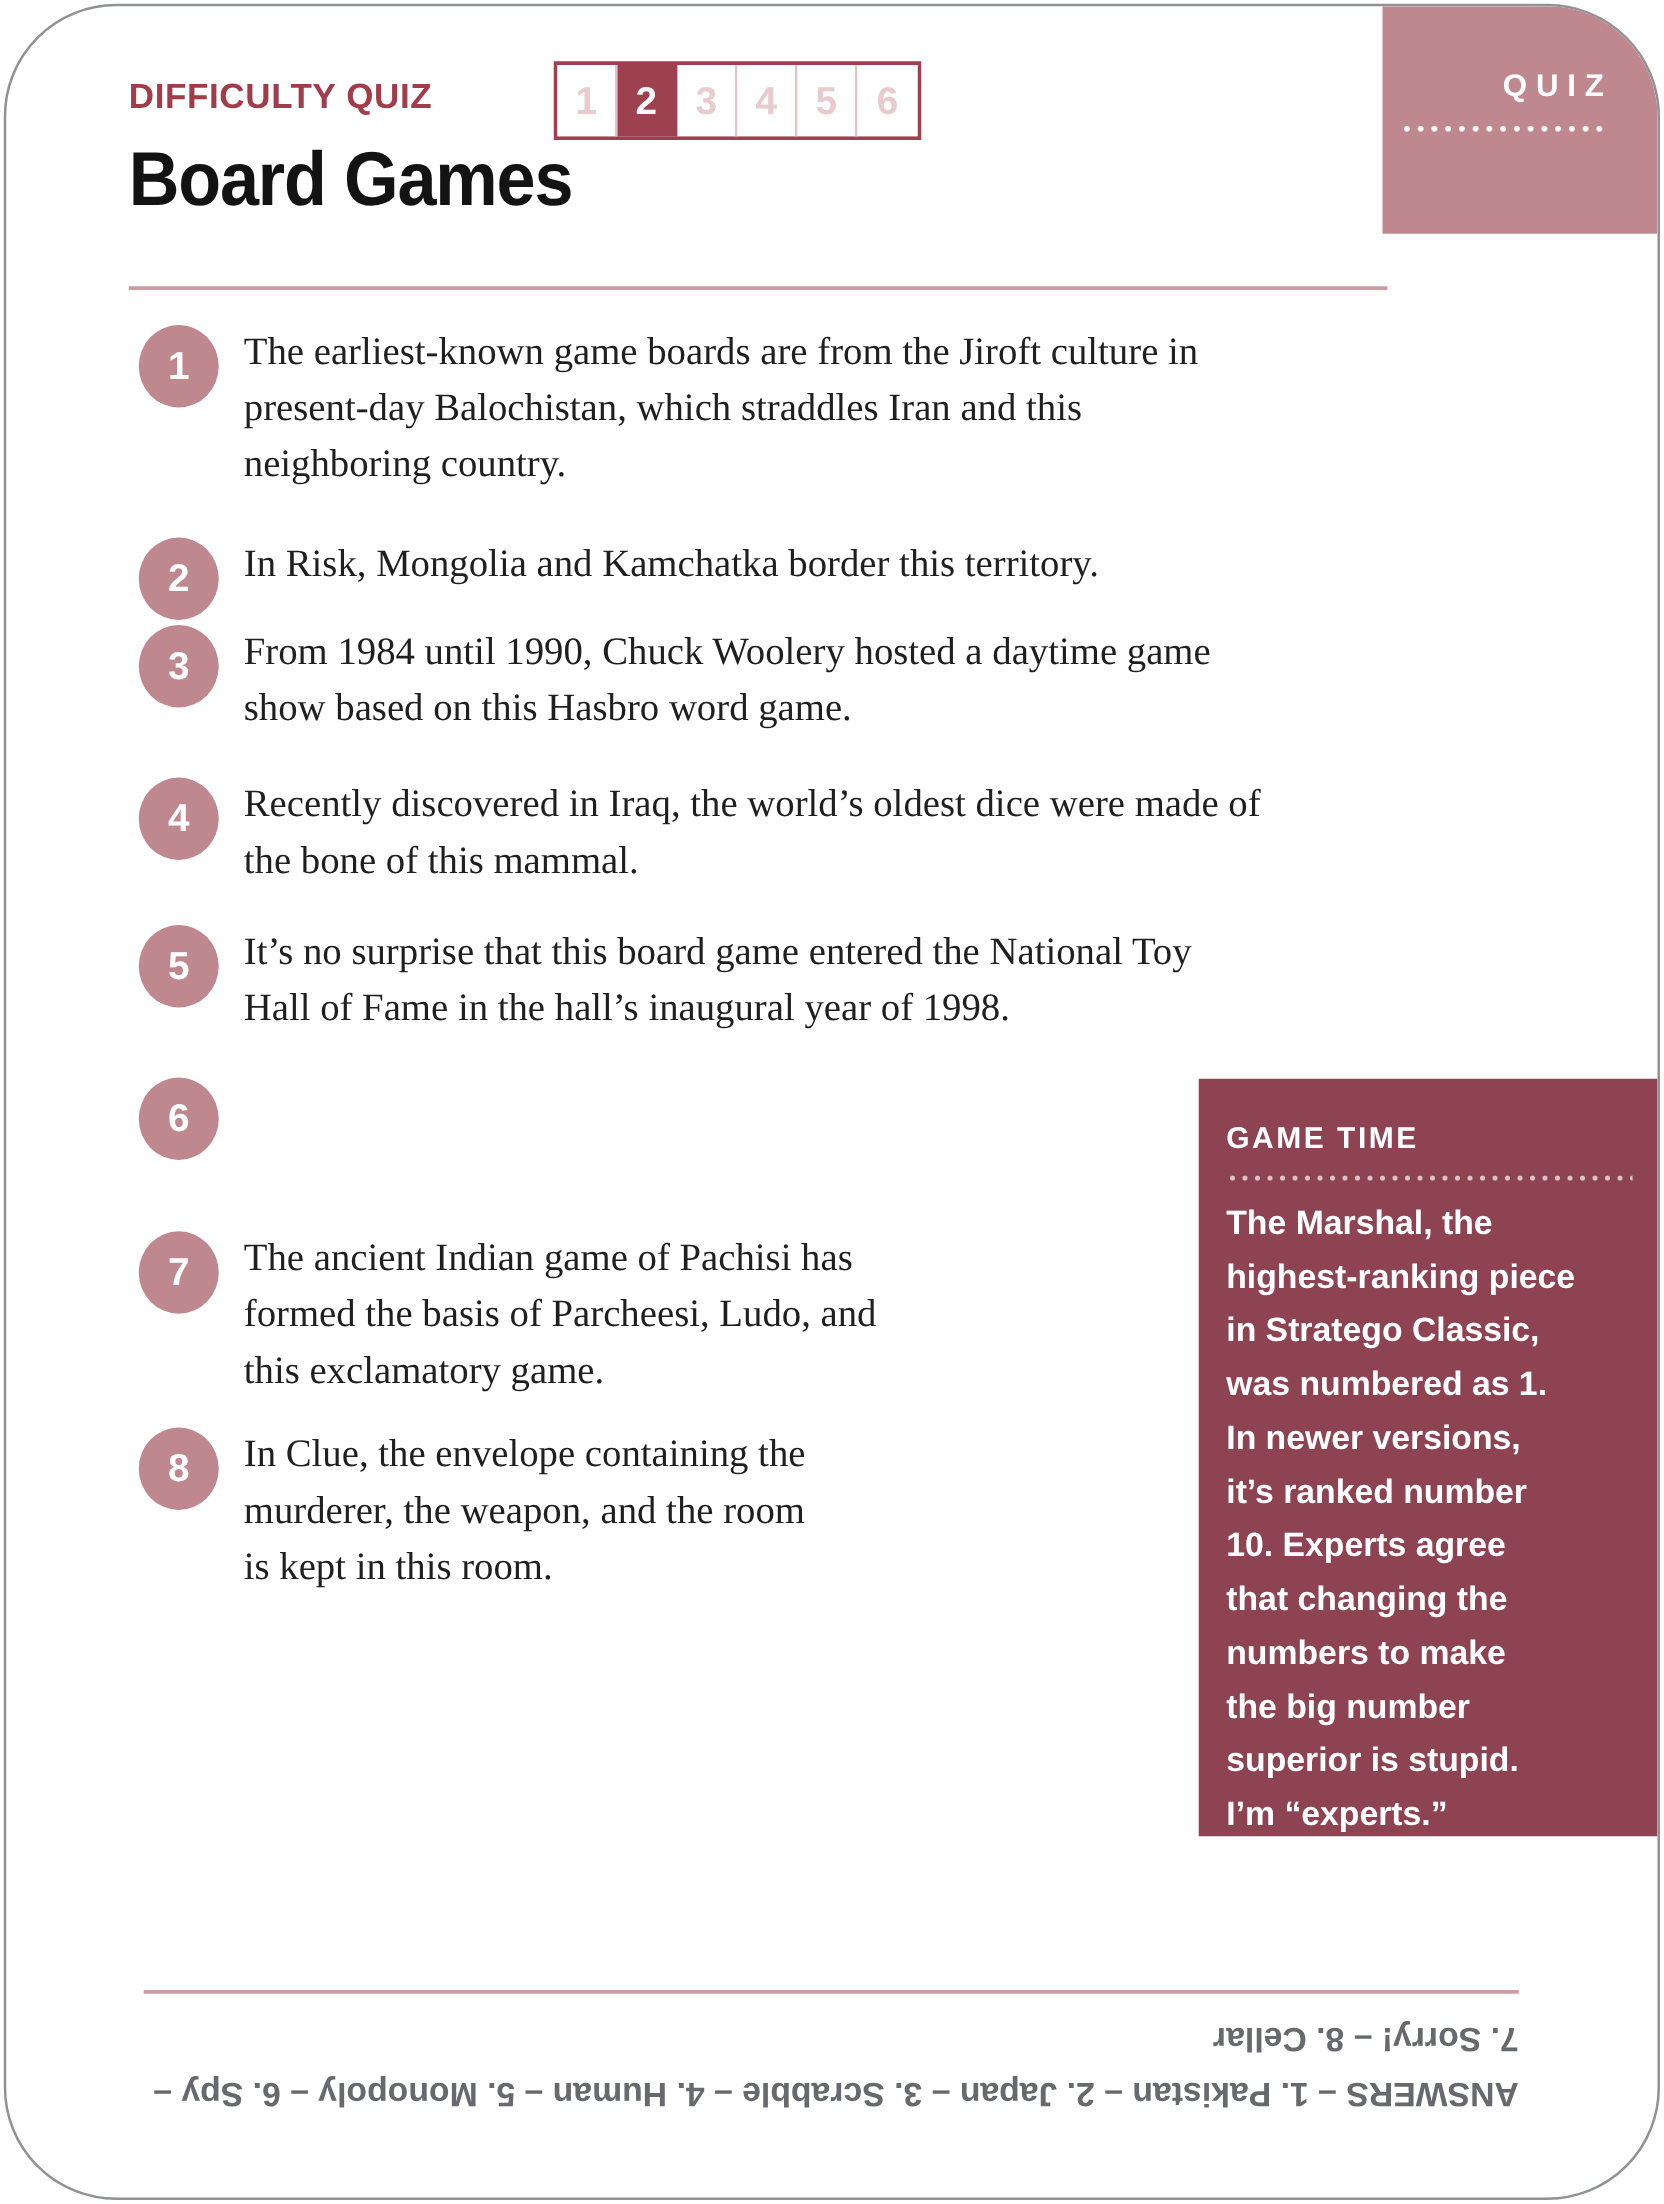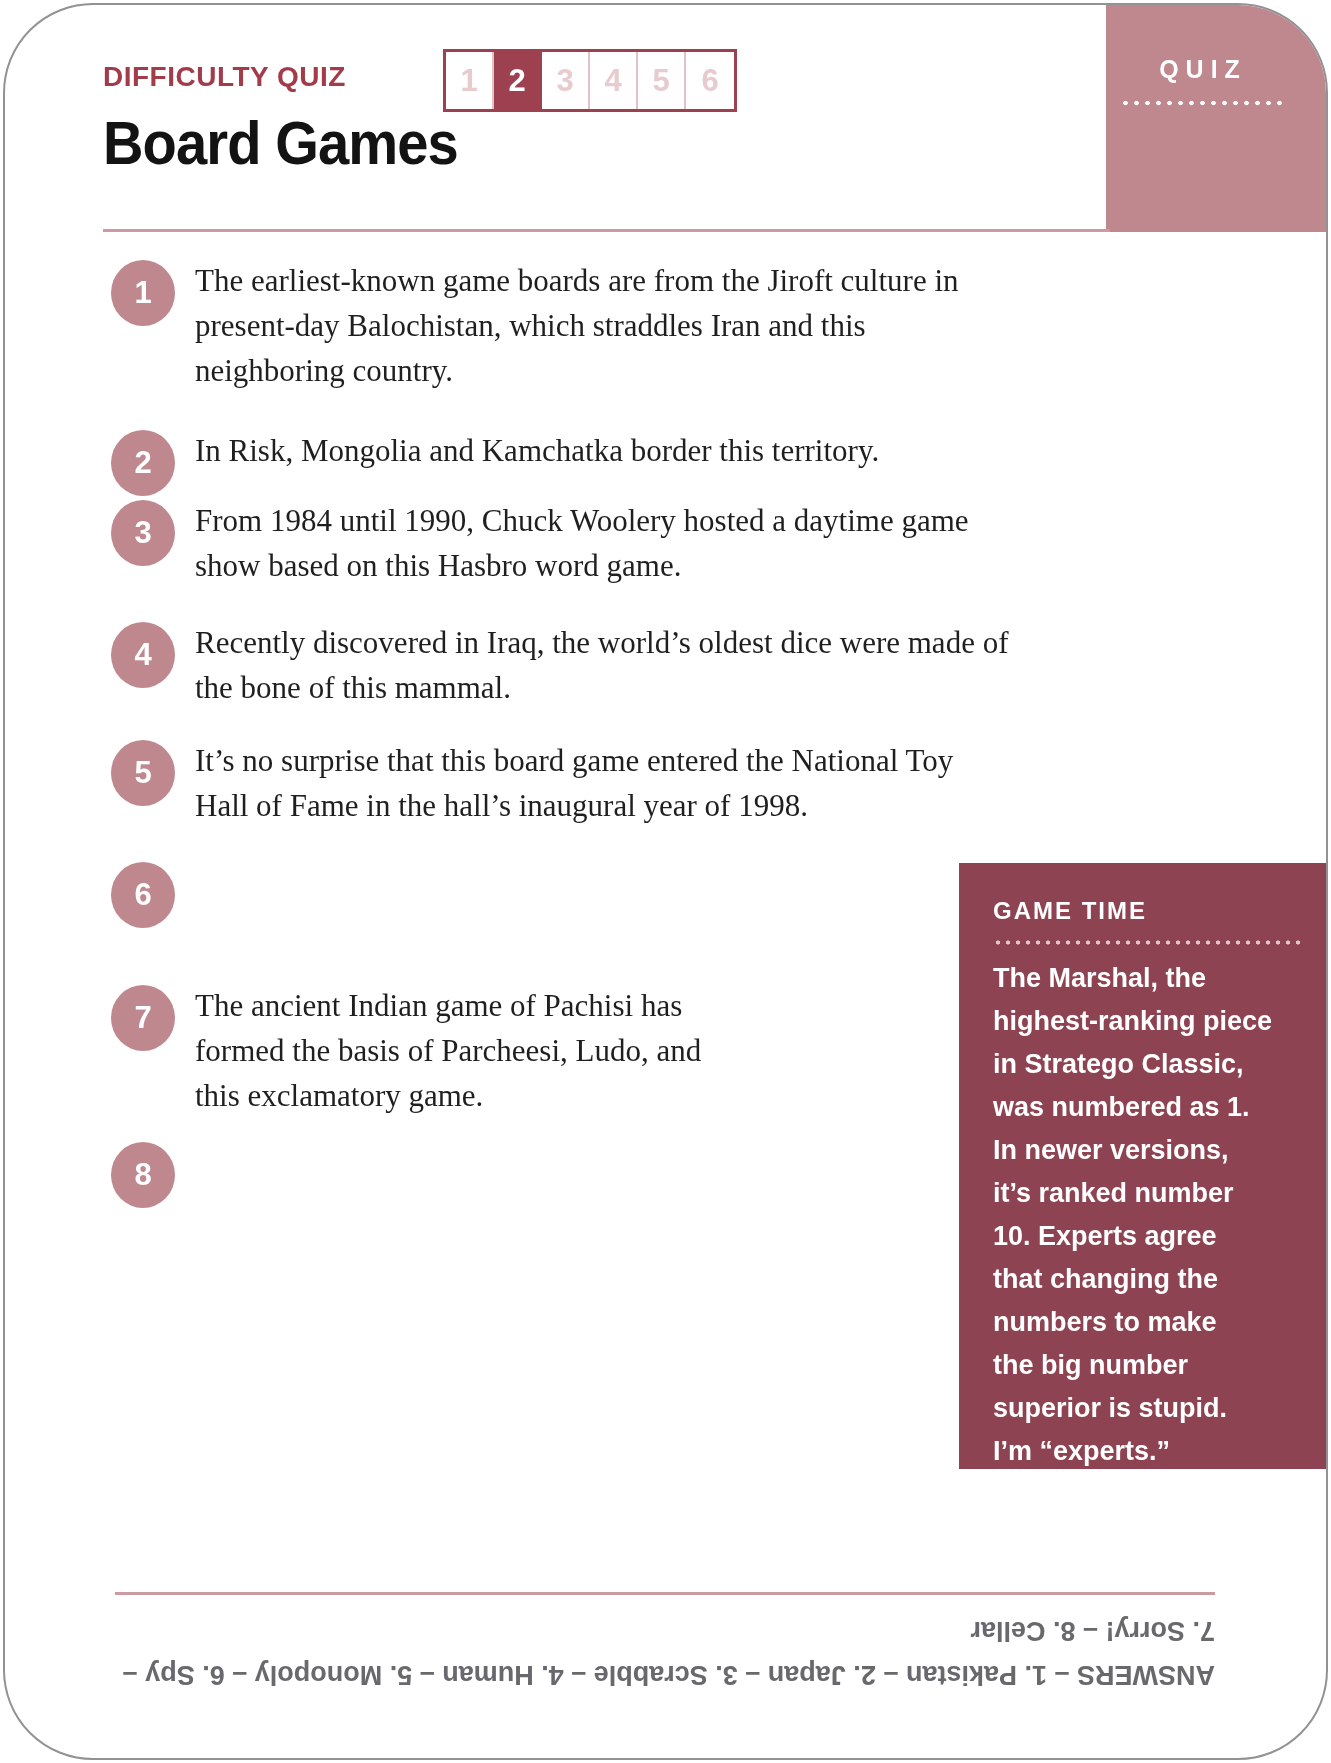--- a/index.html
+++ b/index.html
@@ -12,24 +12,24 @@
     position:absolute; top:3px; left:3px; right:3px; bottom:3px;
     background:#ffffff;
     border:2px solid #909294;
     border-radius:90px;
     overflow:hidden;
   }
 
   
   .quiz-corner {
     position:absolute; top:0; right:0;
-    width:220px; height:227px;
+    width:220px; height:182px;
     background:#bf888e;
     padding:50px 36px 0 10px;
-    text-align:center;
+    text-align:right;
   }
   .quiz-label {
     color:#ffffff; font-weight:700; font-size:25px; letter-spacing:7px;
   }
   .quiz-dots {
     height:6px; margin:16px 4px 10px 4px;
     background-image:radial-gradient(circle, rgba(255,255,255,.95) 2px, rgba(255,255,255,0) 2.6px);
     background-size:11px 6px; background-repeat:repeat-x; background-position:left center;
   }
   .quiz-number {
@@ -84,21 +84,21 @@
     color:#1f1f1f;
     font-family:Liberation Serif, serif;
     font-size:31px; line-height:45px;
     white-space:pre;
   }
 
   
   .game-time {
     position:absolute; left:954px; right:0; top:858px; height:606px;
     background:#8e4352;
-    padding:34px 20px 0 34px;
+    padding:34px 20px 0 22px;
   }
   .gt-heading {
     color:#ffffff; font-weight:700; font-size:24px; letter-spacing:2px;
   }
   .gt-dots {
     height:5px; margin:15px 0 12px 0;
     background-image:radial-gradient(circle, rgba(255,255,255,.7) 1.8px, rgba(255,255,255,0) 2.3px);
     background-size:10px 5px; background-repeat:repeat-x; background-position:left center;
   }
   .gt-body {
@@ -169,20 +169,23 @@
     <div class="q-badge">6</div>
   </div>
   <div class="q-row" style="top:978px">
     <div class="q-badge">7</div>
     <div class="q-text">The ancient Indian game of Pachisi has
 formed the basis of Parcheesi, Ludo, and
 this exclamatory game.</div>
   </div>
   <div class="q-row" style="top:1135px">
     <div class="q-badge">8</div>
+    <div class="q-text">In Clue, the envelope containing the
+murderer, the weapon, and the room
+is kept in this room.</div>
   </div>
 
   <div class="game-time">
     <div class="gt-heading">GAME TIME</div>
     <div class="gt-dots"></div>
     <div class="gt-body">The Marshal, the
 highest-ranking piece
 in Stratego Classic,
 was numbered as 1.
 In newer versions,

